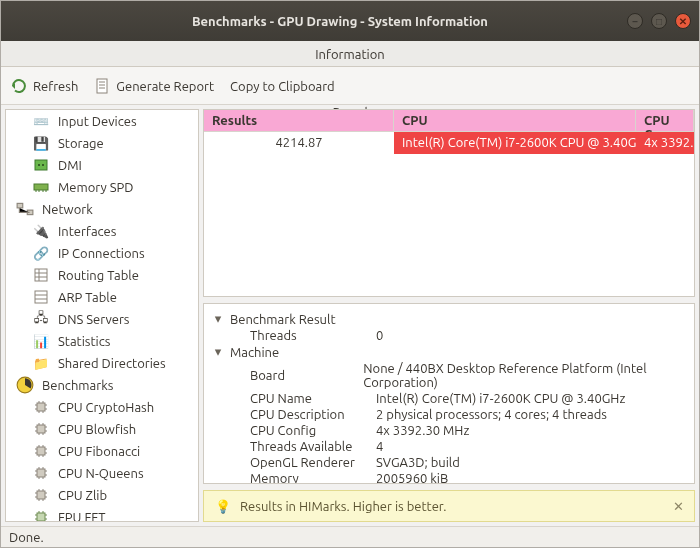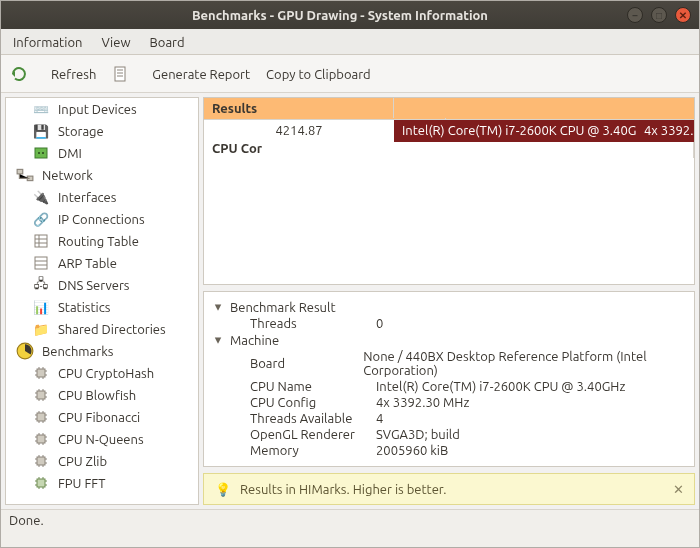--- a/index.html
+++ b/index.html
@@ -1,54 +1,54 @@
 <!DOCTYPE html>
 <html><head>
 <meta charset="utf-8">
 <style>
 * { box-sizing: border-box; margin: 0; padding: 0; font-family: Ubuntu, "Segoe UI", Arial, sans-serif; font-size: 13px; }
 html, body { width: 700px; height: 548px; overflow: hidden; background: #f2f1f0; }
 .window { display: flex; flex-direction: column; height: 100%; border: 1px solid #b0aca6; }
-.titlebar { background: linear-gradient(#4b4740, #3f3c36); height: 28px; display: flex; align-items: center; color: #e7e4df; font-weight: 600; }
+.titlebar { background: linear-gradient(#4b4740, #3f3c36); height: 40px; display: flex; align-items: center; color: #e7e4df; font-weight: 600; }
 .titlebar .title { flex: 1; text-align: center; }
 .tb-controls { display: flex; gap: 8px; padding: 0 8px; }
 .tb-btn { width: 16px; height: 16px; border-radius: 50%; display: flex; align-items: center; justify-content: center; font-size: 10px; color: #3a3732; background: #5d584f; border: 1px solid #2e2b25; }
 .tb-close { background: #e85a3c; color: #5b1e0f; }
-.menubar { background: #ecebe8; border-bottom: 1px solid #cfcac1; display: flex; padding: 4px 8px; gap: 11px; height: 26px; align-items: center; color: #39352f; }
+.menubar { background: #ecebe8; border-bottom: 1px solid #cfcac1; display: flex; padding: 4px 8px; gap: 11px; height: 26px; align-items: center; color: #39352f; flex-direction: column; }
 .menubar span { padding: 2px 4px; }
 .toolbar { background: #f6f5f3; border-bottom: 1px solid #d8d4cd; display: flex; padding: 6px 10px; gap: 16px; height: 38px; align-items: center; color: #3b3731; }
-.tb-item { display: flex; align-items: center; gap: 24px; cursor: default; }
+.tb-item { display: flex; align-items: center; gap: 6px; cursor: default; }
 .tb-icon { width: 16px; height: 16px; display: inline-flex; align-items: center; justify-content: center; color: #6b655a; }
 .content { flex: 1; display: flex; min-height: 0; }
 .sidebar { width: 194px; background: #fff; border: 1px solid #cfcac1; margin: 4px 2px 4px 4px; overflow-y: auto; }
 .side-item { display: flex; align-items: center; gap: 8px; padding: 2px 4px 2px 26px; height: 22px; color: #3b3731; white-space: nowrap; }
 .side-item.cat { padding-left: 10px; font-weight: 400; }
 .side-icon { width: 18px; height: 18px; display: inline-flex; align-items: center; justify-content: center; flex-shrink: 0; }
 .main { flex: 1; display: flex; flex-direction: column; margin: 4px 4px 4px 2px; min-width: 0; }
 .results-panel { border: 1px solid #cfcac1; background: #fff; height: 188px; display: flex; flex-direction: column; overflow: hidden; }
-.rp-head { display: flex; background: #fdba74; border-bottom: 1px solid #d8d4cd; height: 22px; flex-direction: column; }
+.rp-head { display: flex; background: #f9a8d4; border-bottom: 1px solid #d8d4cd; height: 22px; }
 .rp-head div { padding: 3px 8px; font-weight: 600; color: #3b3731; border-right: 1px solid #d8d4cd; }
 .rp-row { display: flex; height: 22px; }
-.rp-row.sel { background: #7f1d1d; color: #fff; }
+.rp-row.sel { background: #ef4444; color: #fff; }
 .rp-row div { padding: 3px 8px; white-space: nowrap; overflow: hidden; }
 .col-res { width: 190px; }
 .col-cpu { width: 242px; }
 .col-cfg { flex: 1; }
 .rp-row .col-res { background: #fff; color: #3b3731; text-align: center; }
 .detail-panel { flex: 1; border: 1px solid #cfcac1; background: #fff; margin-top: 6px; overflow: auto; padding: 6px 8px; }
 .drow { display: flex; gap: 6px; align-items: center; padding: 1px 0; color: #3b3731; }
 .drow.group { font-weight: 400; }
 .drow .tri { width: 12px; text-align: center; color: #6b655a; }
 .drow.kv { padding-left: 38px; }
 .drow.kv .k { width: 120px; }
 .drow.kv .v { }
 .hint-bar { display: flex; align-items: center; gap: 8px; background: #fbf8d0; border: 1px solid #e2da8f; margin-top: 6px; padding: 6px 10px; color: #5c5432; }
 .hint-bar .bulb { width: 18px; height: 18px; display: inline-flex; align-items: center; justify-content: center; }
 .hint-bar .closex { margin-left: auto; color: #8d8666; cursor: default; }
-.statusbar { border-top: 1px solid #d8d4cd; background: #f1efeb; padding: 3px 8px; color: #3b3731; height: 38px; }
+.statusbar { border-top: 1px solid #d8d4cd; background: #f1efeb; padding: 3px 8px; color: #3b3731; height: 21px; }
 svg { display: block; }
 </style>
 </head>
 <body>
 
 <div class="window">
 
   <div class="titlebar">
     <div style="width:60px"></div>
     <div class="title">Benchmarks - GPU Drawing - System Information</div>
@@ -103,20 +103,29 @@
       <div class="side-item">
           <span class="side-icon">
             <svg width="16" height="16" viewBox="0 0 16 16">
               <rect x="2" y="3" width="12" height="10" fill="#6bb84d" stroke="#3f7a2e"></rect>
               <circle cx="6" cy="8" r="1" fill="#24451a"></circle>
               <circle cx="10" cy="8" r="1" fill="#24451a"></circle>
             </svg>
           </span>
           <span>DMI</span>
         </div>
+      <div class="side-item">
+          <span class="side-icon">
+            <svg width="16" height="16" viewBox="0 0 16 16">
+              <rect x="1" y="5" width="14" height="6" fill="#7fb14e" stroke="#4a7a2e"></rect>
+              <path stroke="#4a7a2e" d="M3 11v2M6 11v2M10 11v2M13 11v2"></path>
+            </svg>
+          </span>
+          <span>Memory SPD</span>
+        </div>
 
       <div class="side-item cat">
           <span class="side-icon">
             <svg width="18" height="18" viewBox="0 0 16 16">
               <rect x="1" y="3" width="5" height="4" fill="#d0cbc0" stroke="#8b847a"></rect>
               <rect x="10" y="9" width="5" height="4" fill="#d0cbc0" stroke="#8b847a"></rect>
               <path stroke="#8b847a" d="M3 7v4h9"></path>
             </svg>
           </span>
           <span>Network</span>
@@ -256,20 +265,24 @@
           </div>
         <div class="drow kv">
             <span class="k">Board</span>
             <span class="v">None / 440BX Desktop Reference Platform (Intel Corporation)</span>
           </div>
         <div class="drow kv">
             <span class="k">CPU Name</span>
             <span class="v">Intel(R) Core(TM) i7-2600K CPU @ 3.40GHz</span>
           </div>
         <div class="drow kv">
+            <span class="k">CPU Description</span>
+            <span class="v">2 physical processors; 4 cores; 4 threads</span>
+          </div>
+        <div class="drow kv">
             <span class="k">CPU Config</span>
             <span class="v">4x 3392.30 MHz</span>
           </div>
         <div class="drow kv">
             <span class="k">Threads Available</span>
             <span class="v">4</span>
           </div>
         <div class="drow kv">
             <span class="k">OpenGL Renderer</span>
             <span class="v">SVGA3D; build</span>

